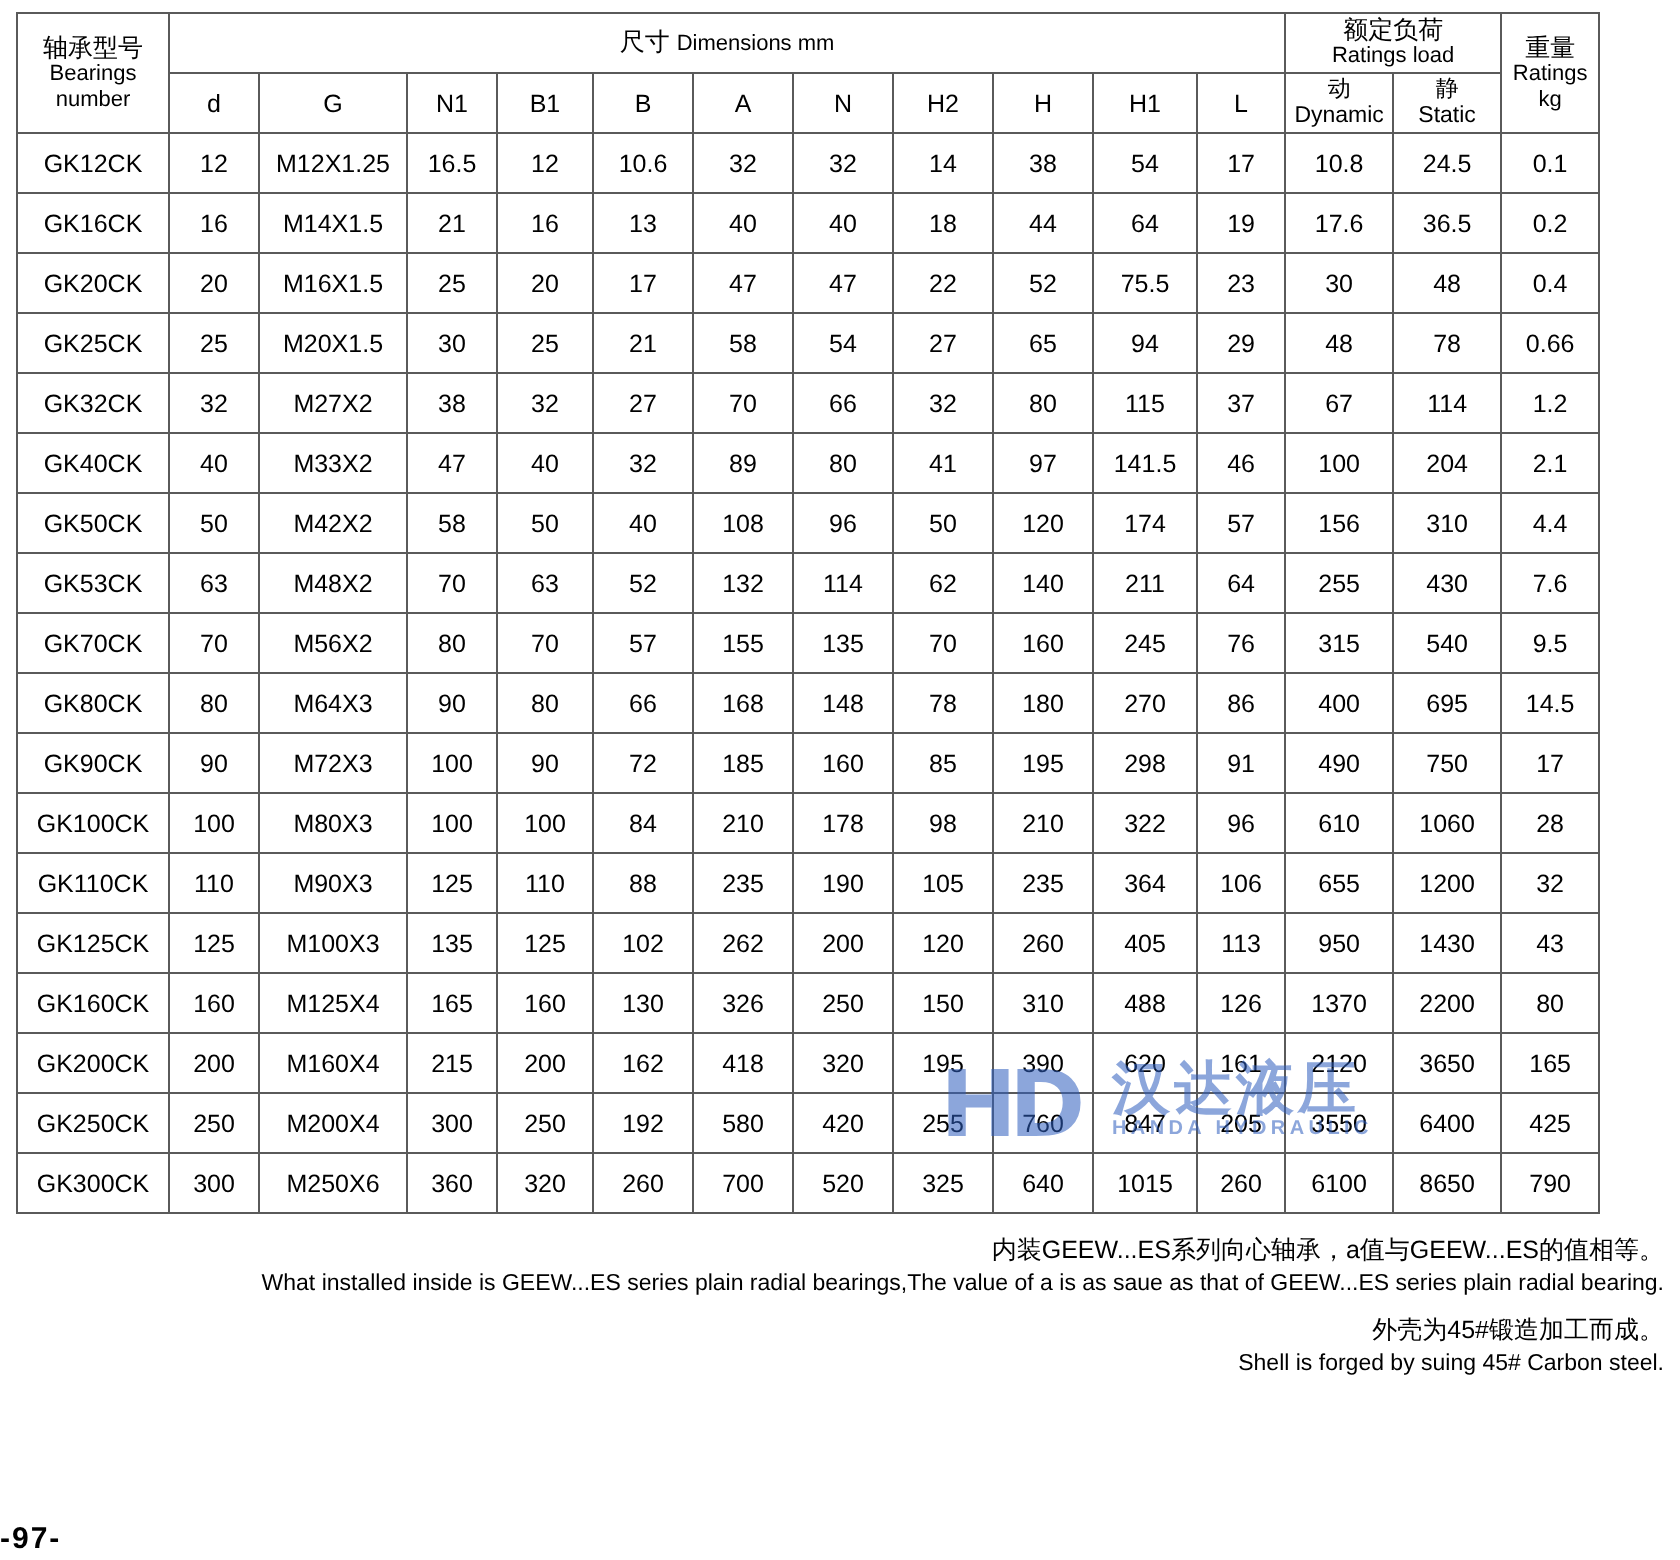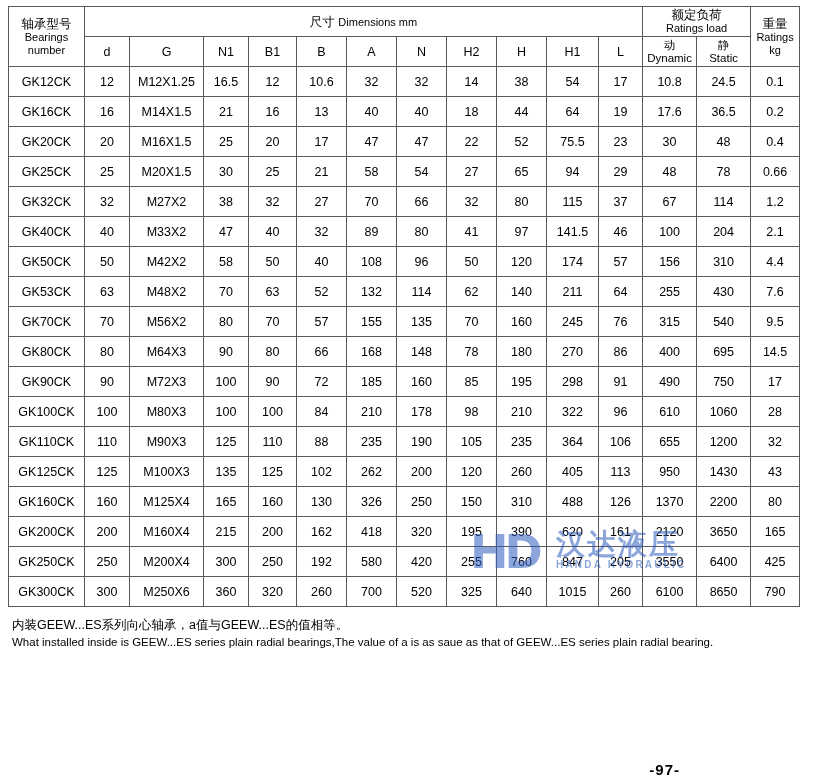--- a/index.html
+++ b/index.html
@@ -71,35 +71,36 @@
     text-align: left;
     padding-left: 7px;
     font-size: 12.5px;
   }
   .notes {
     margin-top: 10px;
     padding-left: 4px;
   }
   .note-block {
     margin-bottom: 7px;
+    text-align: right;
   }
   .note-cn {
     font-size: 12.5px;
     line-height: 17px;
   }
   .note-en {
     font-size: 11.5px;
     line-height: 16px;
   }
   .page-num {
     position: absolute;
     bottom: 2px;
     left: 0;
     width: 680px;
-    text-align: right;
+    text-align: left;
     font-size: 15px;
     font-weight: bold;
     letter-spacing: 1px;
   }
   
   .watermark {
     position: absolute;
     left: 470px;
     top: 523px;
     width: 300px;
@@ -512,20 +513,24 @@
           <td>790</td>
         </tr>
       </tbody>
   </table>
 
   <div class="notes" id="notes-container">
       <div class="note-block">
         <div class="note-cn">内装GEEW...ES系列向心轴承，a值与GEEW...ES的值相等。</div>
         <div class="note-en">What installed inside is GEEW...ES series plain radial bearings,The value of a is as saue as that of GEEW...ES series plain radial bearing.</div>
       </div>
+      <div class="note-block">
+        <div class="note-cn">外壳为45#锻造加工而成。</div>
+        <div class="note-en">Shell is forged by suing 45# Carbon steel.</div>
+      </div>
     </div>
 
   <div class="watermark">
     <div class="wm-logo">HD</div>
     <div class="wm-cn">汉达液压</div>
     <div class="wm-en">HANDA HYDRAULIC</div>
   </div>
 
   <div class="page-num">-97-</div>
 </div>

